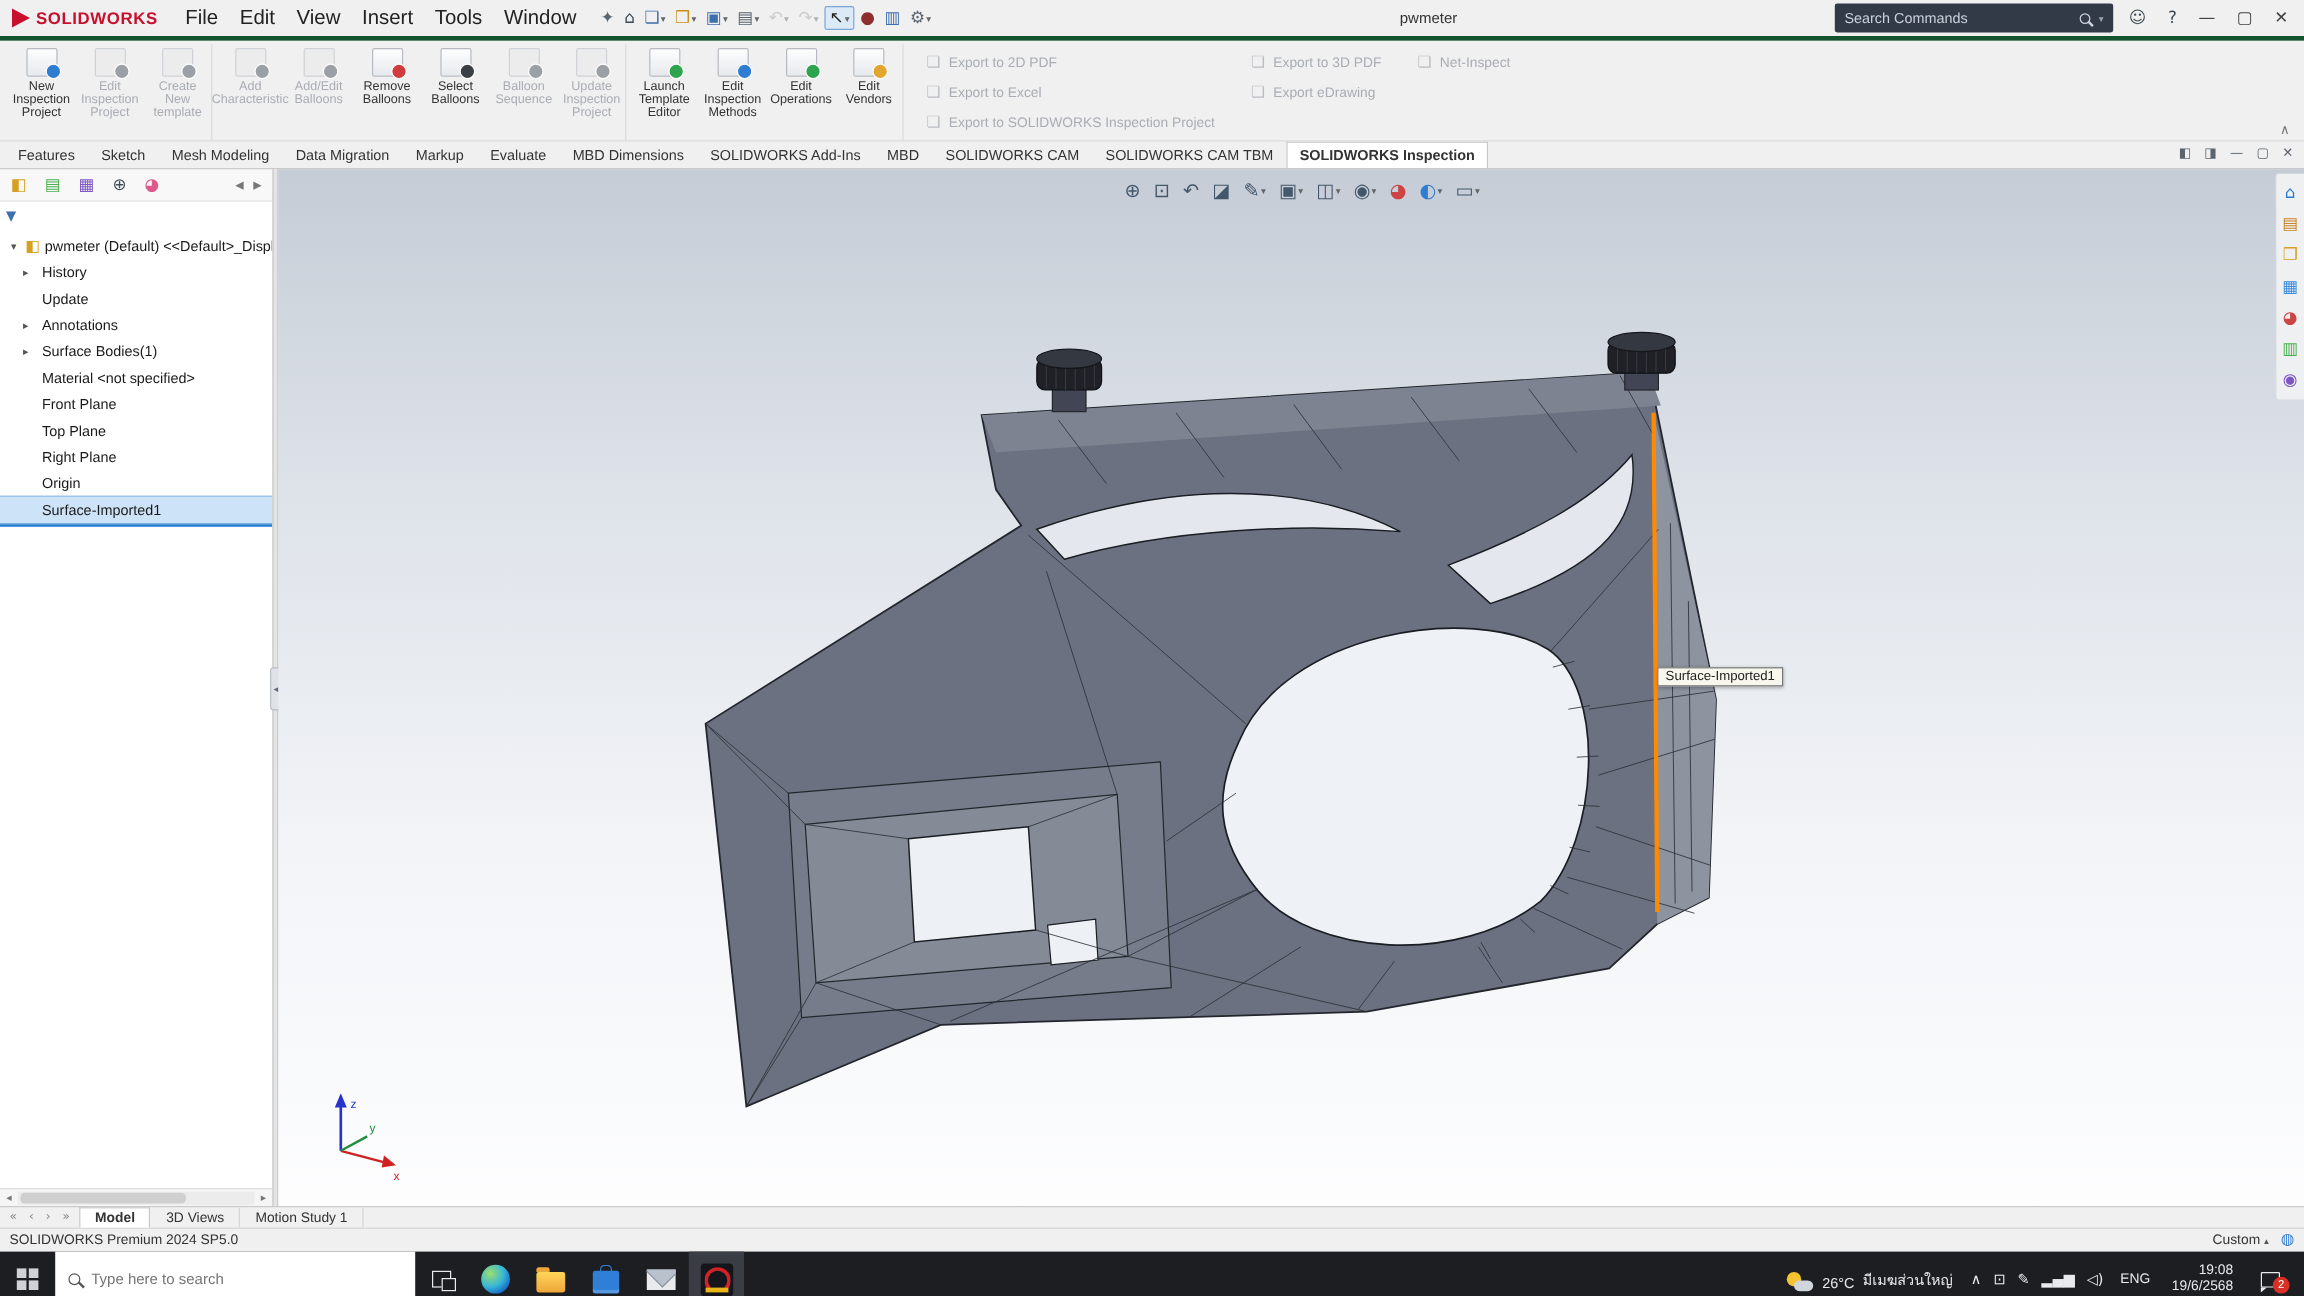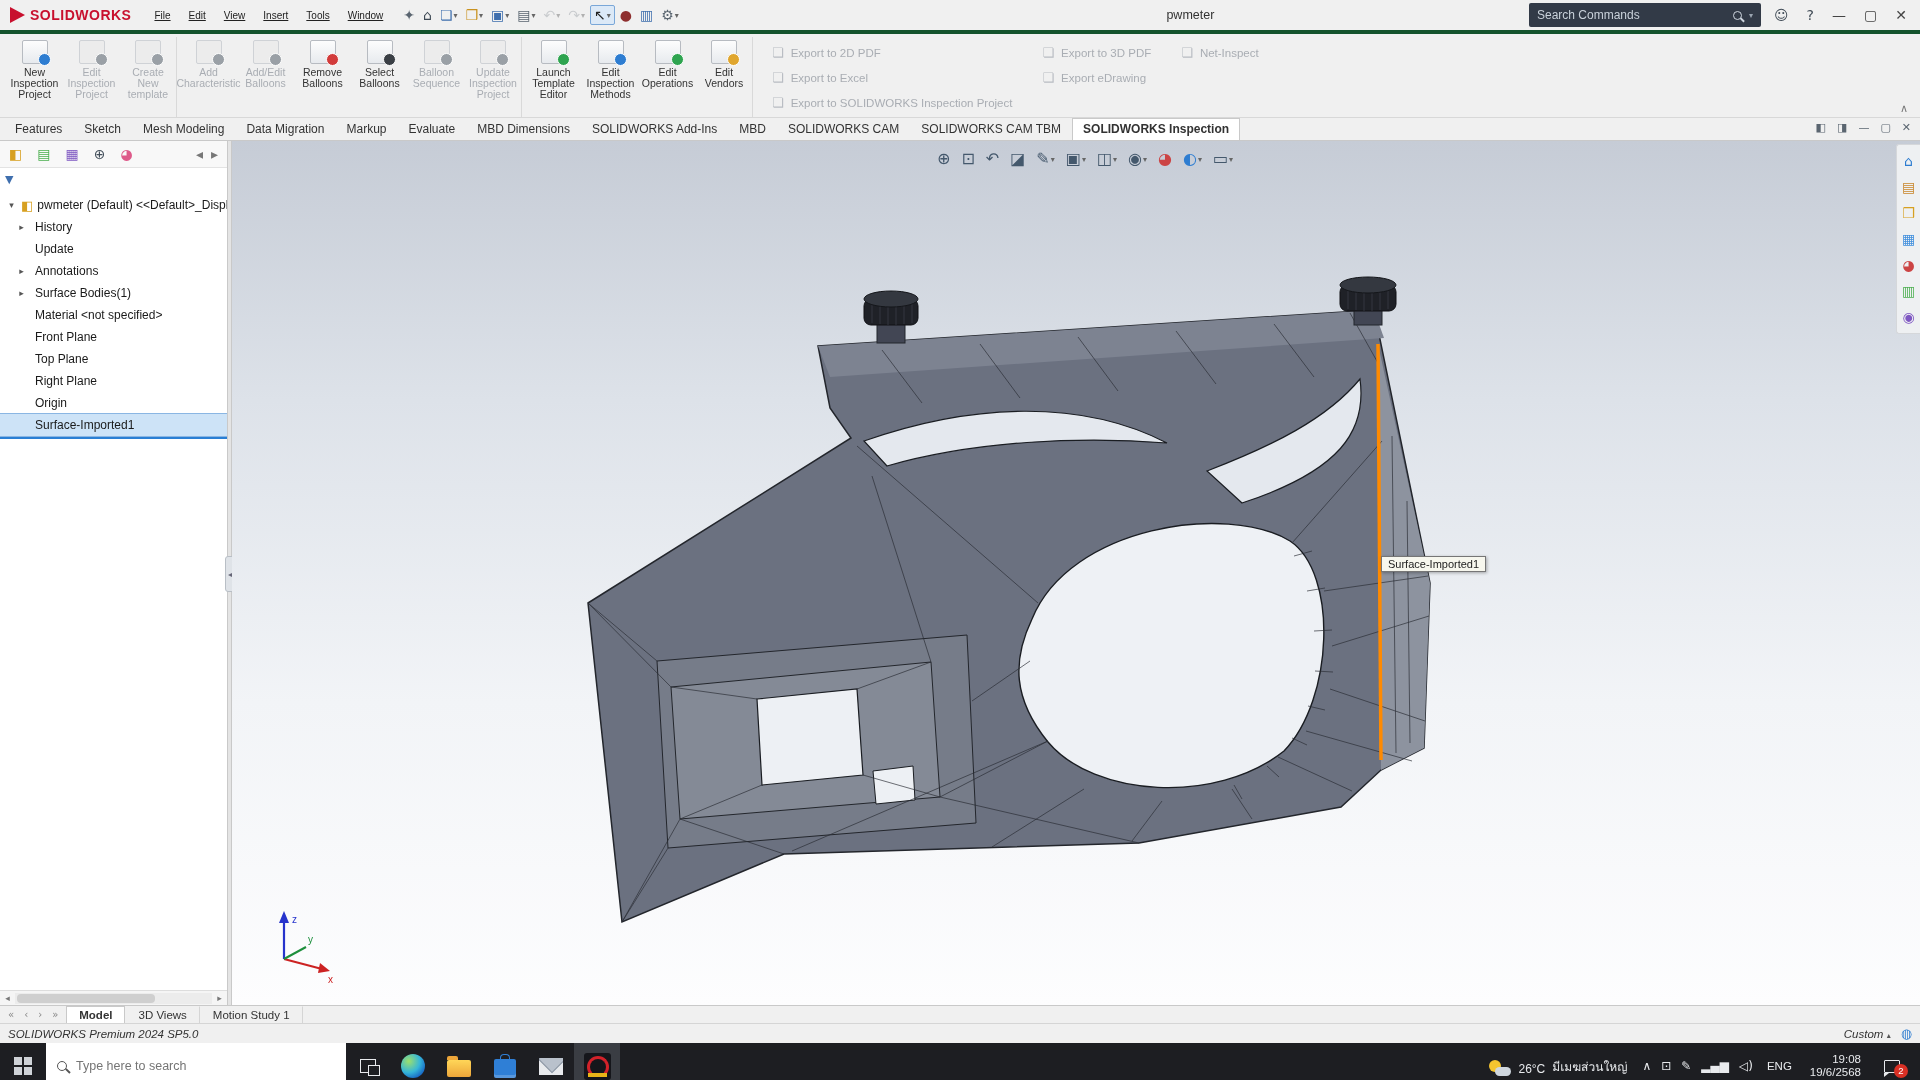--- a/index.html
+++ b/index.html
@@ -12,21 +12,21 @@
   .iconbtn.active { background:#dce9f7; border:1px solid #7aa7d8; }
 
   
   .titlebar { height:34px; background:#f0f0f0; border-bottom:4px solid #14532d;
     display:flex; align-items:center; padding:0 6px; position:relative; }
   .logo { display:flex; align-items:center; gap:5px; margin:0 14px 0 4px; }
   .logo-mark { width:0; height:0; border-left:15px solid #c8102e;
     border-top:8px solid transparent; border-bottom:8px solid transparent; }
   .logo-text { color:#c8102e; font-weight:bold; font-size:14px; letter-spacing:.5px; }
   .menus { display:flex; }
-  .menu-item { padding:3px 9px; font-size:10px; color:#222;text-decoration:underline; }
+  .menu-item { padding:3px 9px; font-size:17px; color:#222; }
   .qt { display:flex; align-items:center; gap:2px; margin-left:8px; }
   .doc-title { position:absolute; left:62%; transform:translateX(-50%); font-size:12.5px; color:#333; }
   .tb-right { margin-left:auto; display:flex; align-items:center; gap:6px; }
   .search-cmd { width:232px; height:24px; background:#323a47; border-radius:2px;
     display:flex; align-items:center; padding:0 8px; color:#c9d1da; font-size:12px; gap:6px; }
   .search-cmd .mag { width:9px; height:9px; border:1.5px solid #cfd6df; border-radius:50%;
     position:relative; margin-left:auto; }
   .search-cmd .mag::after { content:""; position:absolute; width:5px; height:1.5px;
     background:#cfd6df; transform:rotate(45deg); right:-4px; bottom:-2px; }
   .search-cmd .caret { color:#9aa4b0; }
@@ -100,21 +100,21 @@
 
   
   .bottombar { height:18px; background:#f0f0f0; border-top:1px solid #c9c9c9;
     display:flex; align-items:stretch; font-size:11px; }
   .bb-nav { display:flex; align-items:center; padding:0 5px; gap:4px; }
   .bb-nav .glyph { font-size:10px; }
   .bb-tabs { display:flex; }
   .bb-tabs .tab { padding:1px 12px 2px; border-right:1px solid #d5d5d5; font-size:11.5px; display:flex; align-items:center; }
   .bb-tabs .tab.active { background:#fff; font-weight:bold; border:1px solid #c9c9c9; border-bottom:none; }
   .statusbar { height:20px; background:#f0f0f0; border-top:1px solid #d5d5d5;
-    display:flex; align-items:center; font-size:11.5px; color:#333; padding:0 8px;font-style:italic; }
+    display:flex; align-items:center; font-size:11.5px; color:#333; padding:0 8px; }
   .sb-right { margin-left:auto; display:flex; align-items:center; gap:10px; }
   .sb-caret { font-size:8px; color:#555; }
 
   
   .taskbar { height:46px; background:#1d1e22; display:flex; align-items:stretch; color:#e8eaed; }
   .tb-start { width:46px; display:flex; align-items:center; justify-content:center; }
   .win-grid { display:grid; grid-template-columns:8px 8px; grid-template-rows:8px 8px; gap:1.5px; }
   .win-grid span { background:#cfd3d8; }
   .tb-search { width:300px; background:#fff; display:flex; align-items:center; gap:9px; padding:0 11px; }
   .search-mag { width:10px; height:10px; border:1.7px solid #555; border-radius:50%; position:relative; flex:none; }

